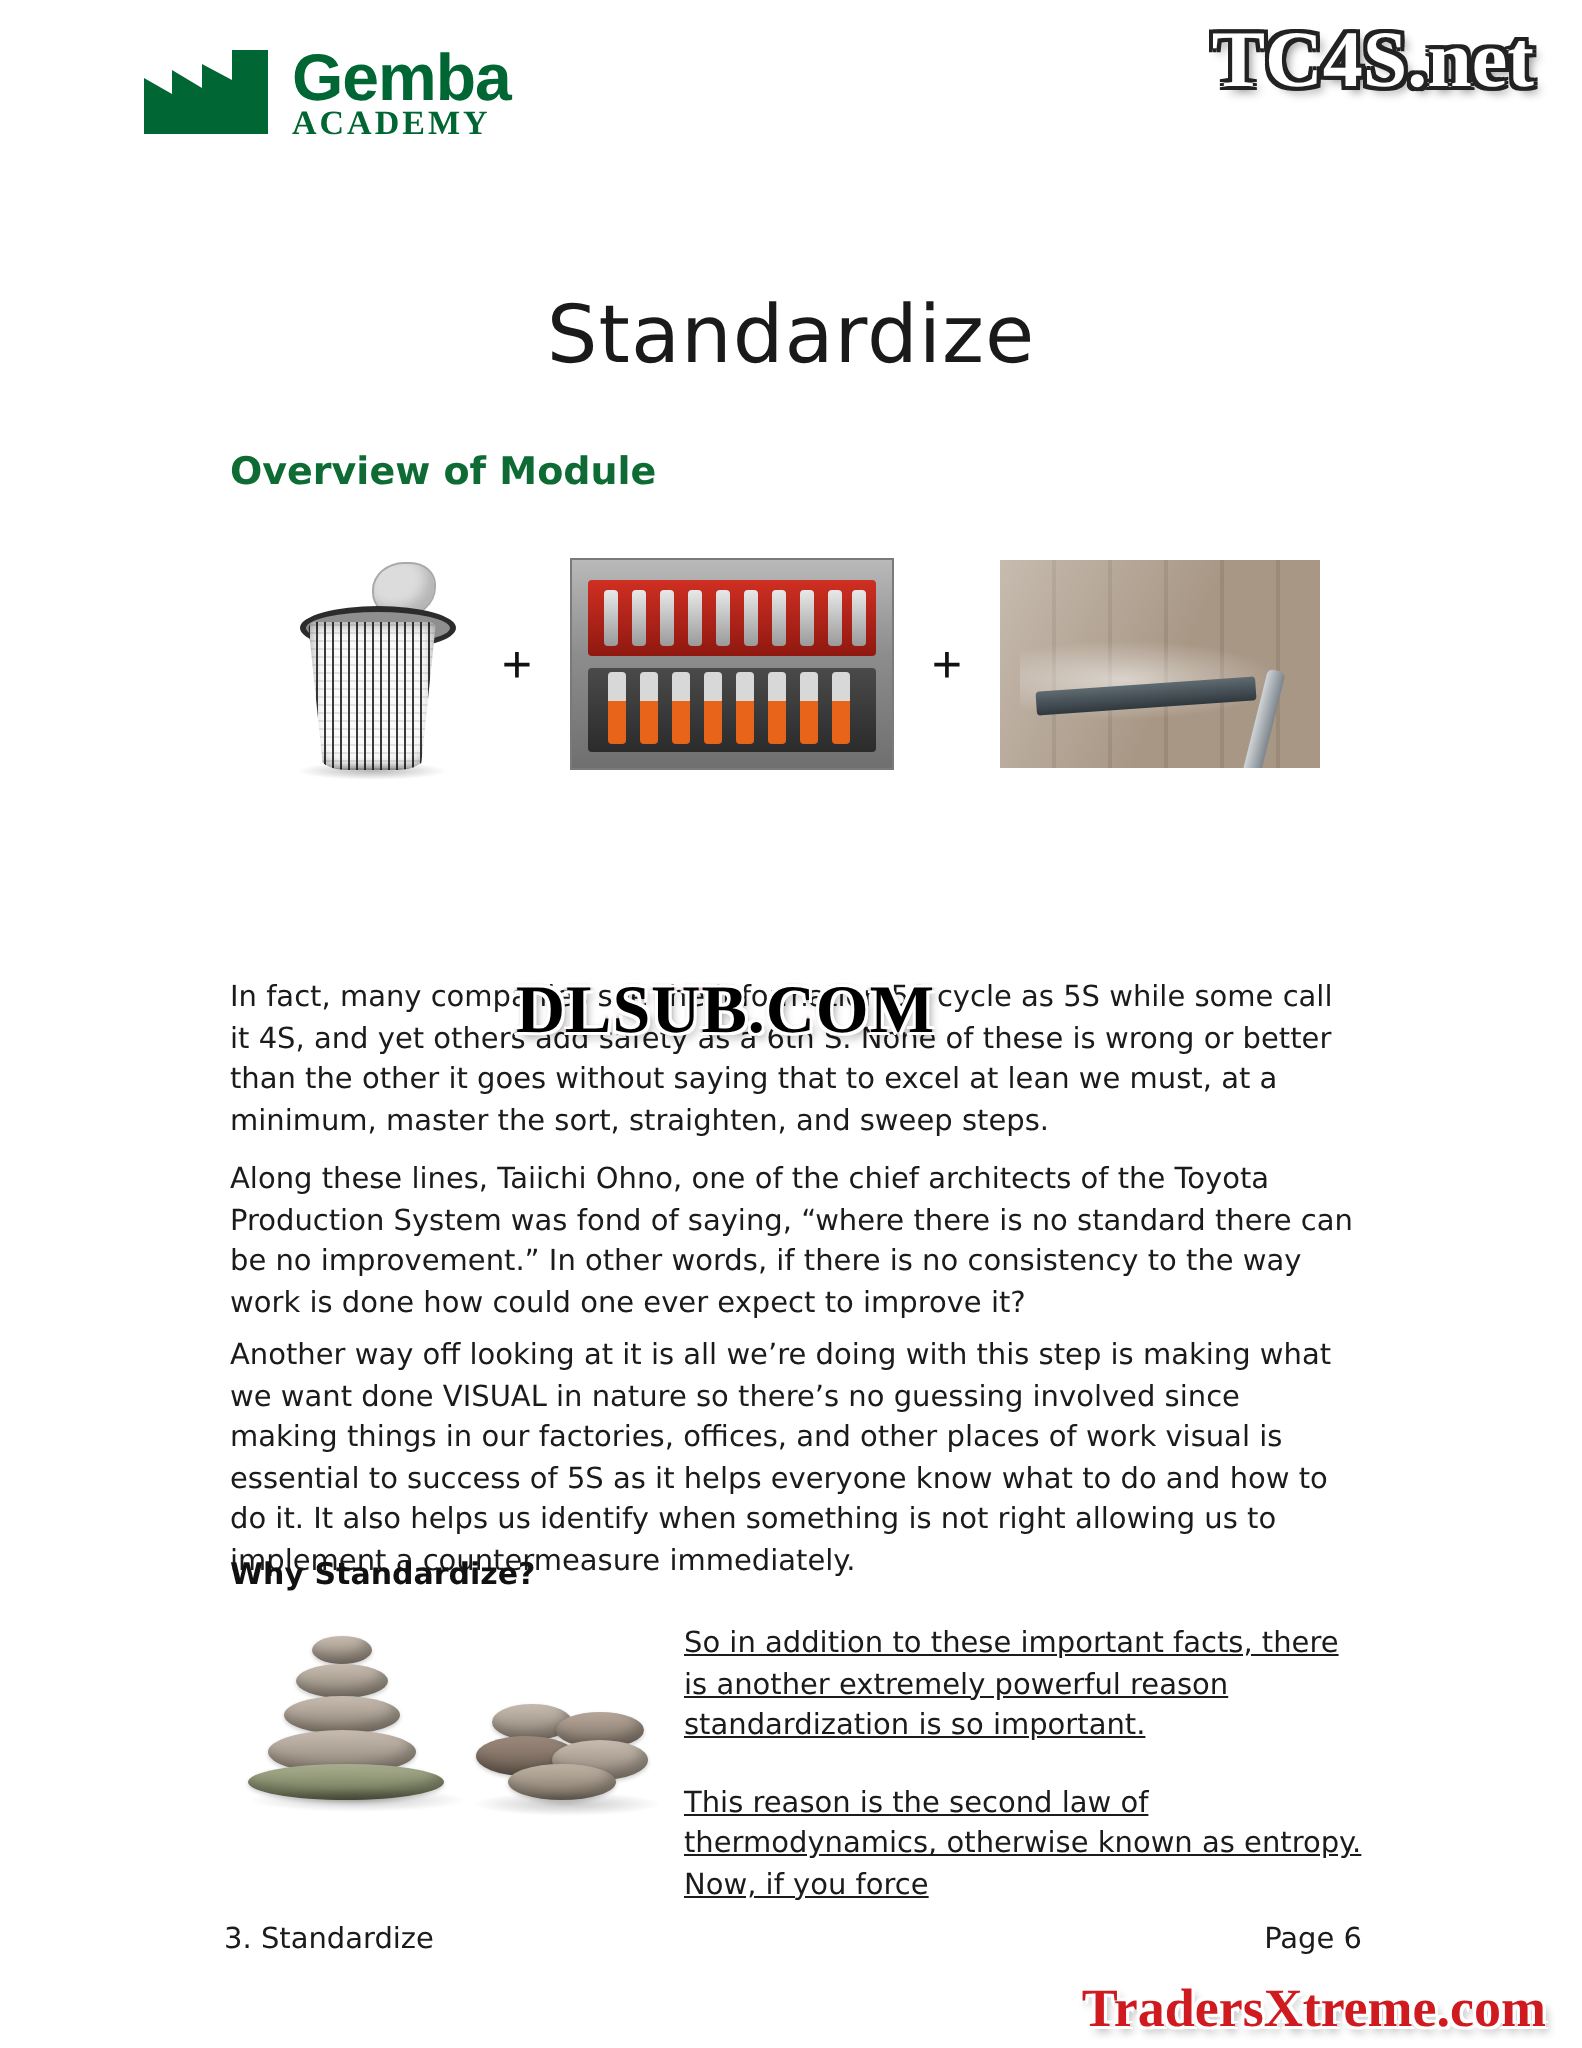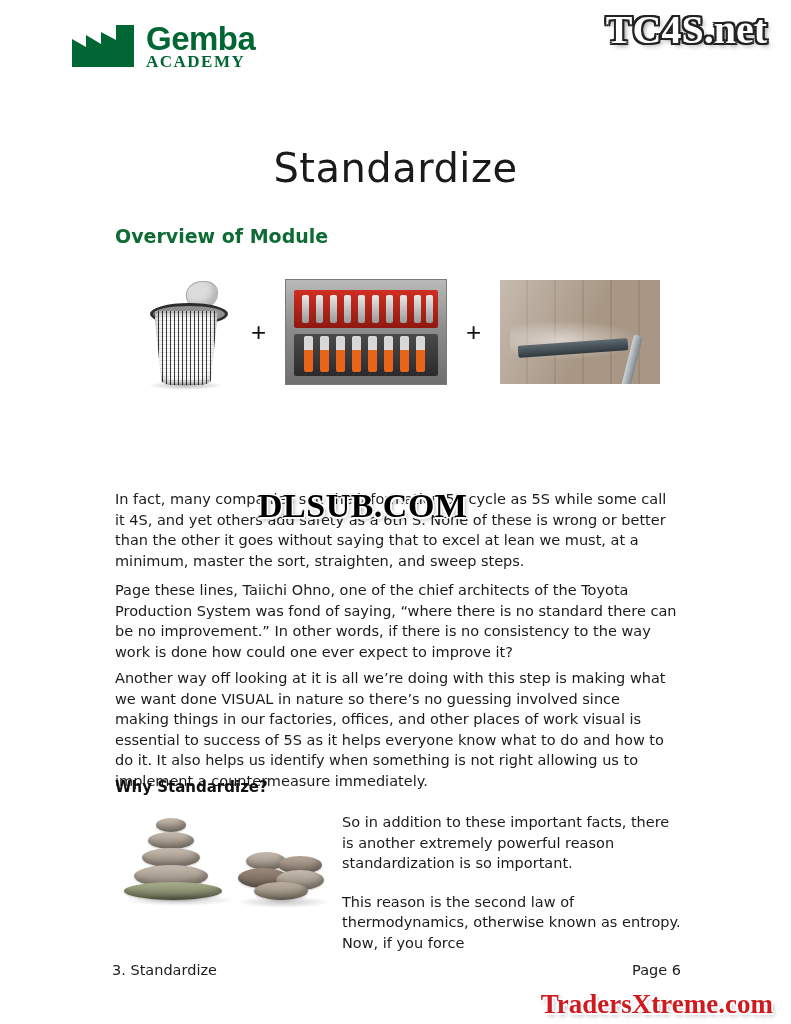--- a/index.html
+++ b/index.html
@@ -299,20 +299,21 @@
     left: 342px;
     top: 812px;
     width: 340px;
     font-size: 14.5px;
     line-height: 1.42;
     color: #1b1b1b;
     font-family: "DejaVu Sans", sans-serif;
   }
   .right-col p {
     margin: 0 0 18px 0;
+    text-decoration: underline;
   }
 
   
   .footer-left {
     position: absolute;
     left: 112px;
     bottom: 46px;
     font-size: 14.5px;
     color: #1b1b1b;
     font-family: "DejaVu Sans", sans-serif;
@@ -422,21 +423,21 @@
         <div class="squeegee-pole"></div>
       </div>
     </div>
 
   </div>
 
   <div class="body-text" style="top:489px;">
     <p>In fact, many companies see the information 5S cycle as 5S while some call it 4S, and yet others add safety as a 6th S.  None of these is wrong or better than the other it goes without saying that to excel at lean we must, at a minimum, master the sort, straighten, and sweep steps.</p>
   </div>
   <div class="body-text" style="top:580px;">
-    <p>Page these lines, Taiichi Ohno, one of the chief architects of the Toyota Production System was fond of saying, “where there is no standard there can be no improvement.”  In other words, if there is no consistency to the way work is done how could one ever expect to improve it?</p>
+    <p>Along these lines, Taiichi Ohno, one of the chief architects of the Toyota Production System was fond of saying, “where there is no standard there can be no improvement.”  In other words, if there is no consistency to the way work is done how could one ever expect to improve it?</p>
   </div>
   <div class="body-text" style="top:668px;">
     <p>Another way off looking at it is all we’re doing with this step is making what we want done VISUAL in nature so there’s no guessing involved since making things in our factories, offices, and other places of work visual is essential to success of 5S as it helps everyone know what to do and how to do it.  It also helps us identify when something is not right allowing us to implement a countermeasure immediately.</p>
   </div>
 
   <div class="sub-head">Why Standardize?</div>
 
   <div class="stones-wrap">
     <div class="stone" style="left:38px; top:8px;  width:30px; height:14px;"></div>
     <div class="stone" style="left:30px; top:22px; width:46px; height:17px;"></div>

